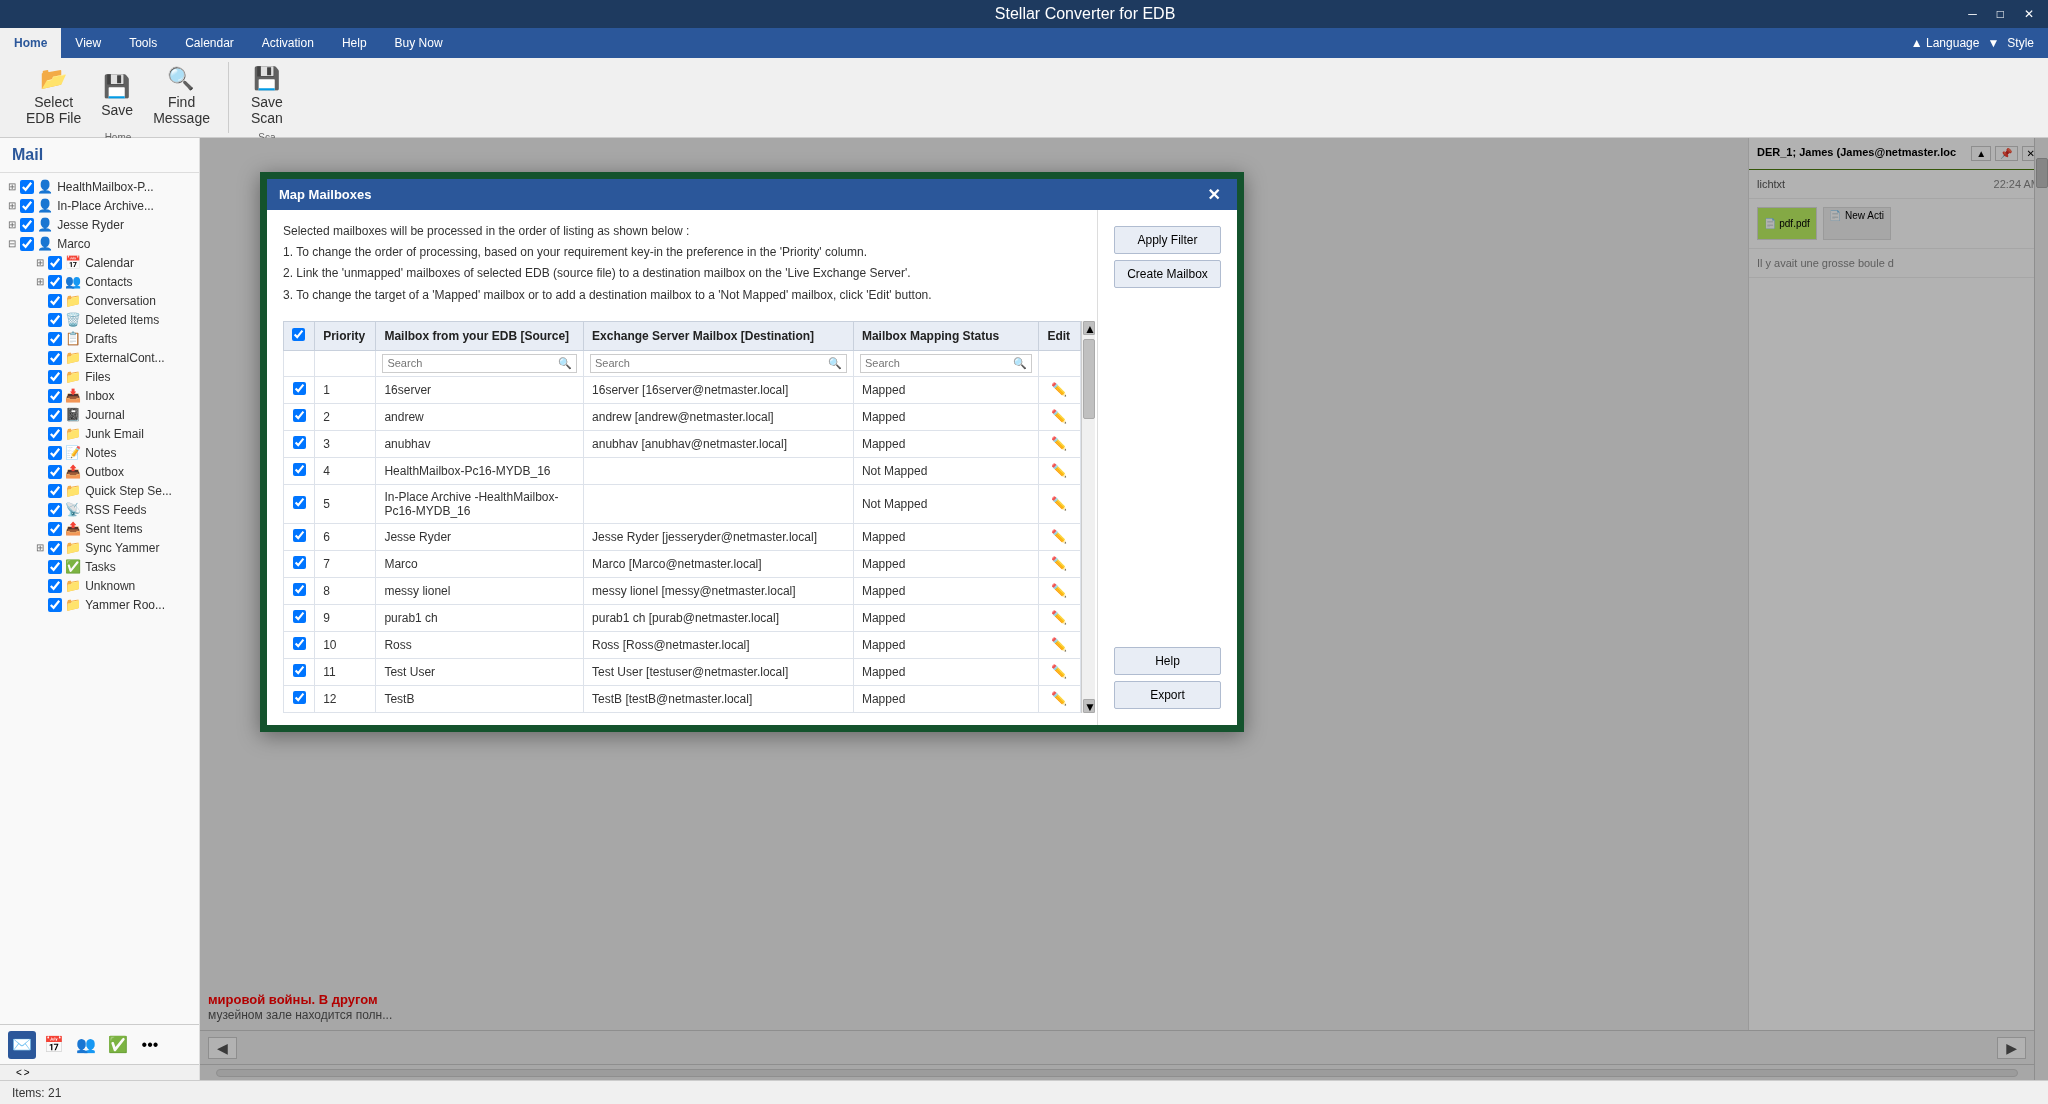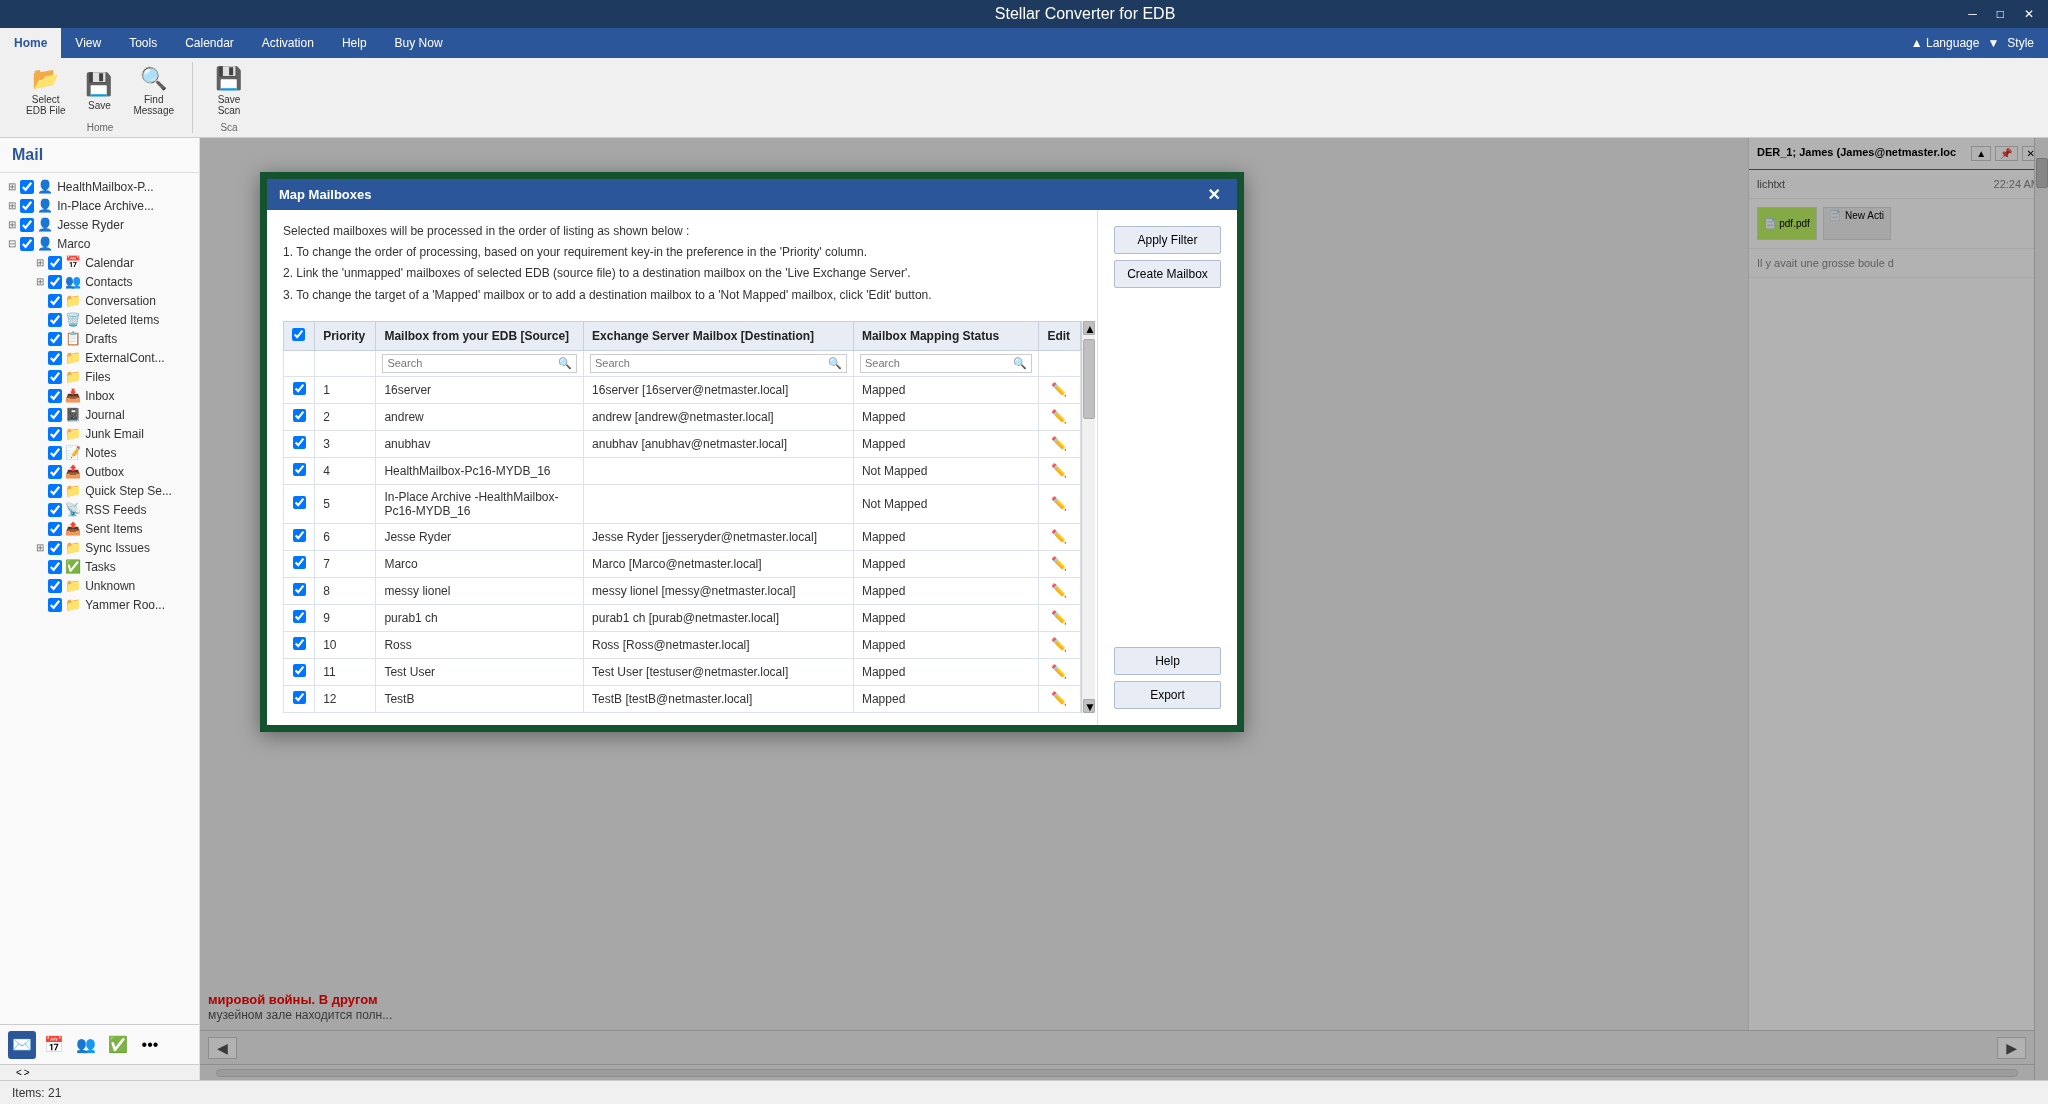--- a/index.html
+++ b/index.html
@@ -70,21 +70,21 @@
     .ribbon-btn {
       display: flex;
       flex-direction: column;
       align-items: center;
       cursor: pointer;
       padding: 4px 6px;
       border-radius: 2px;
       min-width: 40px;
     }
     .ribbon-btn .icon { font-size: 22px; color: #555; }
-    .ribbon-btn .label { font-size: 10px; color: #333; text-align: center; margin-top: 2px; }
+    .ribbon-btn .label { font-size: 14px; color: #333; text-align: center; margin-top: 2px; }
     .ribbon-group-label { font-size: 10px; color: #666; margin-top: 2px; }
     .sidebar-header {
       font-size: 16px;
       font-weight: 600;
       color: #2b579a;
       padding: 8px 12px;
       border-bottom: 1px solid #ddd;
     }
     .sidebar-tree { padding: 4px 0; }
     .tree-item {
@@ -504,21 +504,21 @@
               <input type="checkbox" class="cb" checked="" style="">
               <span class="icon">📤</span>
               <span class="name">Sent Items</span>
             </div>
           </div>
           <div class="tree-item tree-indent2">
             <div class="tree-item-row">
               <span class="expand">⊞</span>
               <input type="checkbox" class="cb" checked="" style="">
               <span class="icon">📁</span>
-              <span class="name">Sync Issues</span>
+              <span class="name">Sync Yammer</span>
             </div>
           </div>
           <div class="tree-item tree-indent2">
             <div class="tree-item-row">
               <span class="expand">&nbsp;&nbsp;</span>
               <input type="checkbox" class="cb" checked="" style="">
               <span class="icon">✅</span>
               <span class="name">Tasks</span>
             </div>
           </div>

